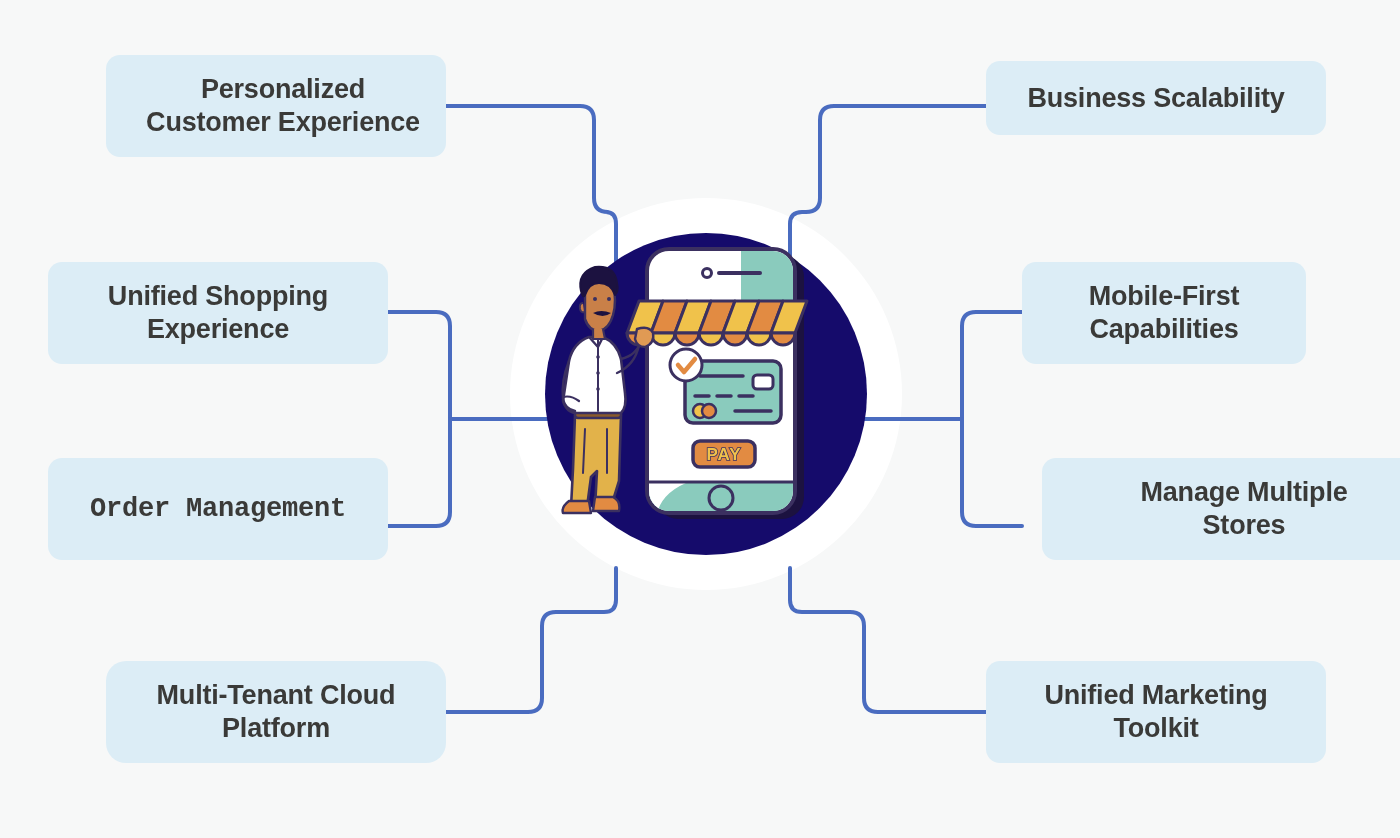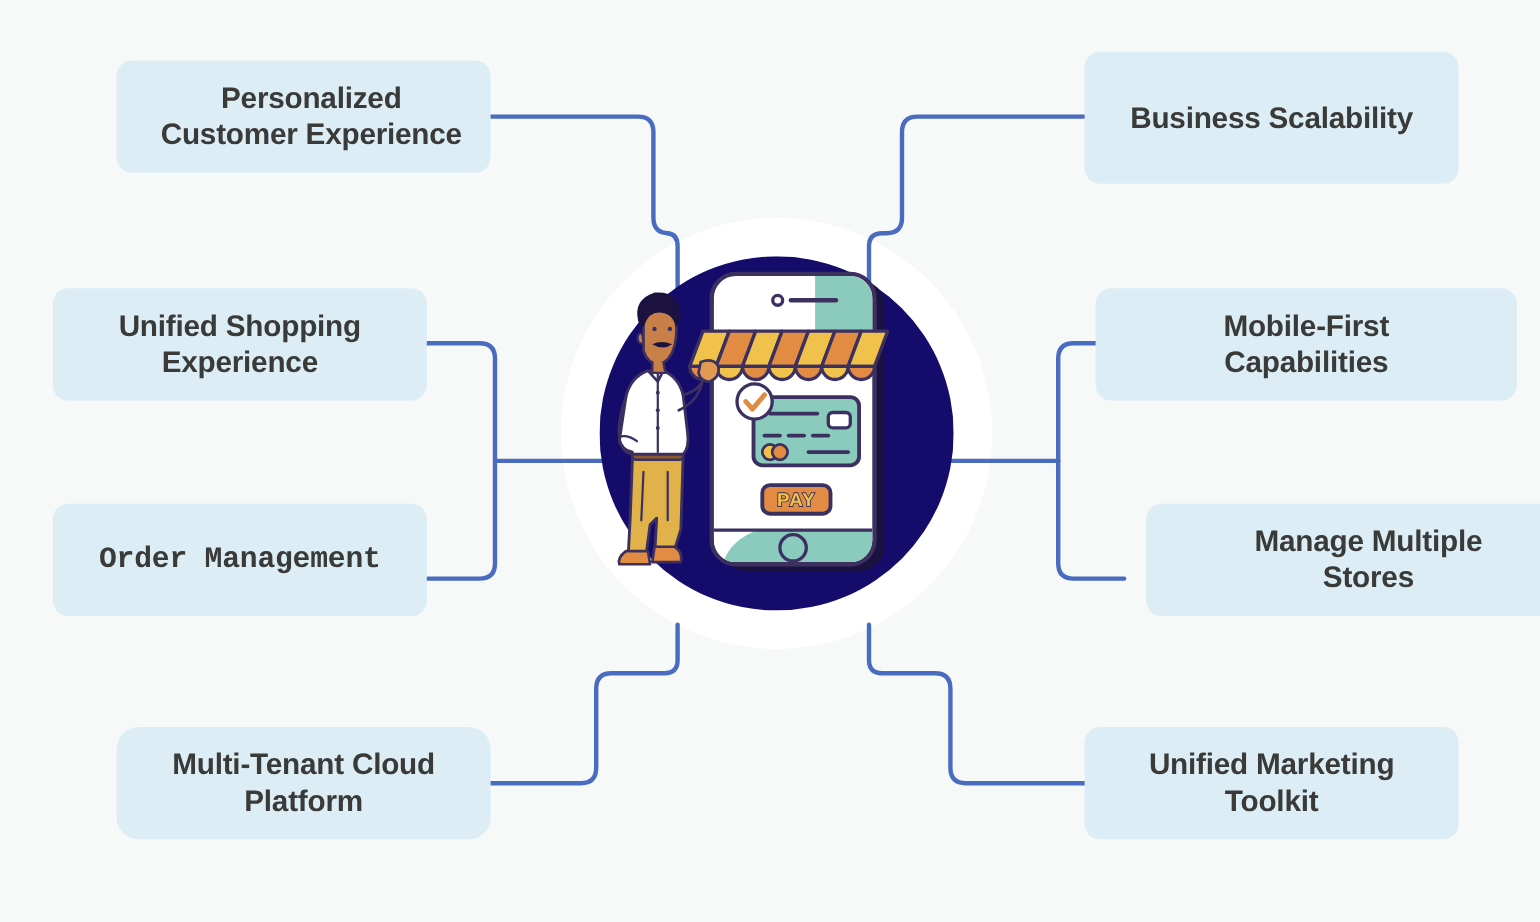--- a/index.html
+++ b/index.html
@@ -210,25 +210,25 @@
 
   <div class="chip" style="left:48px; top:458px; width:340px; height:102px;font-family:Liberation Mono, monospace;">
     <span class="chip-label">Order Management</span>
   </div>
 
   <div class="chip" style="left:106px; top:661px; width:340px; height:102px;border-radius:20px;">
     <span class="chip-label">Multi-Tenant Cloud
 Platform</span>
   </div>
 
-  <div class="chip" style="left:986px; top:47px; width:340px; height:120px;align-items:center;">
+  <div class="chip" style="left:986px; top:61px; width:340px; height:74px;align-items:center;">
     <span class="chip-label">Business Scalability</span>
   </div>
 
-  <div class="chip" style="left:996px; top:262px; width:383px; height:102px;">
+  <div class="chip" style="left:1022px; top:262px; width:284px; height:102px;">
     <span class="chip-label">Mobile-First
 Capabilities</span>
   </div>
 
   <div class="chip" style="left:1022px; top:458px; width:404px; height:102px;margin-left:20px;">
     <span class="chip-label">Manage Multiple
 Stores</span>
   </div>
 
   <div class="chip" style="left:986px; top:661px; width:340px; height:102px;">

